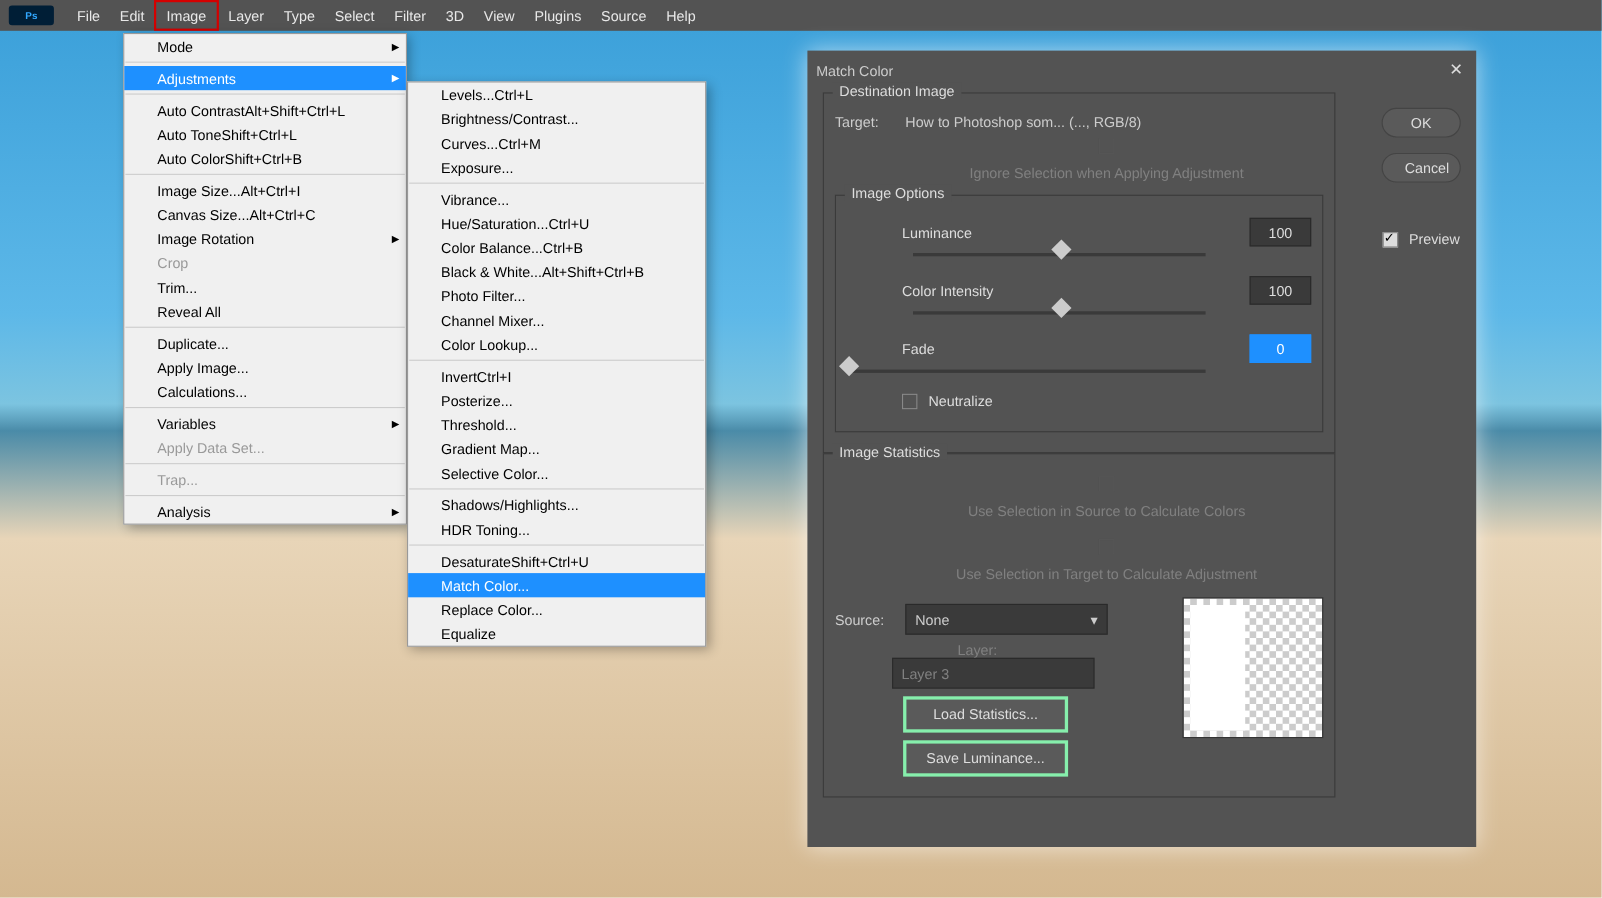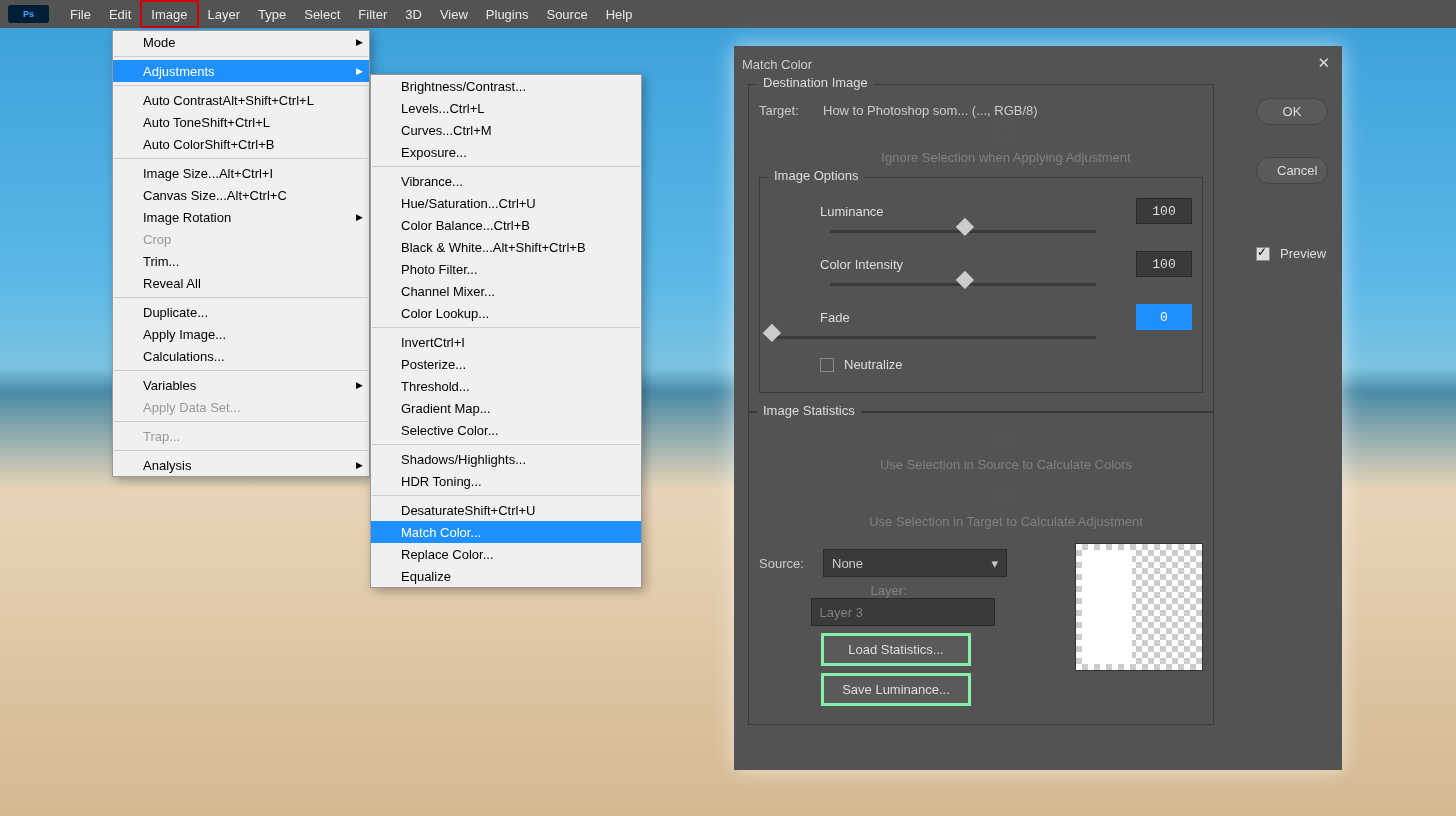--- a/index.html
+++ b/index.html
@@ -19,30 +19,30 @@
 .dialog { position:absolute; top:46px; left:734px; width:608px; height:724px; background:#535353; color:#ddd; box-shadow:0 0 20px rgba(255,255,255,0.6); }
 .dlg-title { display:flex; justify-content:space-between; align-items:flex-end; padding:8px 12px 12px 8px; font-size:13px; color:#ccc; }
 .dlg-close { font-size:15px; color:#ddd; cursor:pointer; }
 .dlg-body { padding:0 14px; position:relative; }
 .fieldset { border:1px solid #3a3a3a; padding:12px 10px 18px 10px; position:relative; }
 .legend { position:absolute; top:-10px; left:8px; background:#535353; padding:0 6px; color:#ddd; font-size:13px; }
 .row { display:flex; align-items:center; margin:6px 0; font-size:13px; color:#ccc; }
 .lbl { width:64px; }
 .dis-txt { color:#808080;flex-direction:column; }
 .slider-row { display:flex; align-items:center; justify-content:space-between; margin:8px 0 0 50px; font-size:13px; }
-.num-box { width:56px; height:26px; background:#3a3a3a; border:1px solid #2a2a2a; color:#ddd; text-align:right; display:flex; align-items:center; justify-content:center; font-size:13px;font-family:Liberation Mono, monospace; }
+.num-box { width:56px; height:26px; background:#3a3a3a; border:1px solid #2a2a2a; color:#ddd; text-align:right; display:flex; align-items:center; justify-content:center; font-size:13px; }
 .num-box.focus { border:1px solid #1e90ff; background:#1e90ff; color:#fff; }
 .slider-track { height:3px; background:#3a3a3a; margin:6px 0 18px 60px; width:266px; position:relative; }
 .slider-thumb { position:absolute; top:-5px; width:13px; height:13px; background:#ccc; transform:rotate(45deg) translateX(-50%); }
 .chk-row { display:flex; align-items:center; gap:10px; margin:8px 0 2px 50px; font-size:13px; }
 .chk { width:14px; height:14px; border:1px solid #888; background:#535353; }
 .chk.on { background:#ddd; position:relative; }
 .chk.on::after { content:"✓"; position:absolute; top:-3px; left:0; font-size:12px; color:#000; }
 .btn { background:#5a5a5a; border:1px solid #444; border-radius:14px; padding:5px 20px; color:#ddd; font-size:13px; cursor:pointer; text-align:center; }
-.btn-col { position:absolute; top:14px; right:14px; display:flex; flex-direction:column; gap:32px; align-items:flex-start; }
+.btn-col { position:absolute; top:14px; right:14px; display:flex; flex-direction:column; gap:14px; align-items:center; }
 .btn-col .btn { width:72px; }
 .sel-box { background:#3a3a3a; border:1px solid #2a2a2a; color:#ccc; padding:4px 8px; width:184px; height:28px; display:flex; align-items:center; justify-content:space-between; font-size:13px; }
 .preview-box { width:128px; height:128px; background:repeating-conic-gradient(#ccc 0 25%,#fff 0 50%) 0 0/12px 12px; position:relative; border:1px solid #333; }
 .preview-inner { position:absolute; top:6px; left:6px; width:50px; height:114px; background:#fff; }
 .stats-row { display:flex; gap:29px; align-items:flex-start; margin-top:14px; }
 .stats-left { flex:1; }
 .btn2 { background:#5a5a5a; border:3px solid #86efac; color:#ddd; padding:6px 14px; font-size:13px; margin:7px 0 0 62px; width:150px; text-align:center; cursor:pointer; }
 </style>
 </head>
 <body>
@@ -132,25 +132,25 @@
     </div>
   <div class="dd-sep"></div>
   <div class="dd-item">
       <span>Analysis</span>
       <span class="arrow">▶</span>
     </div>
 </div>
 
 <div class="dropdown dd2">
   <div class="dd-item">
-      <span>Brightness/Contrast...</span>
-    </div>
-  <div class="dd-item">
       <span>Levels...</span>
       <span>Ctrl+L</span>
+    </div>
+  <div class="dd-item">
+      <span>Brightness/Contrast...</span>
     </div>
   <div class="dd-item">
       <span>Curves...</span>
       <span>Ctrl+M</span>
     </div>
   <div class="dd-item">
       <span>Exposure...</span>
     </div>
   <div class="dd-sep"></div>
   <div class="dd-item">

